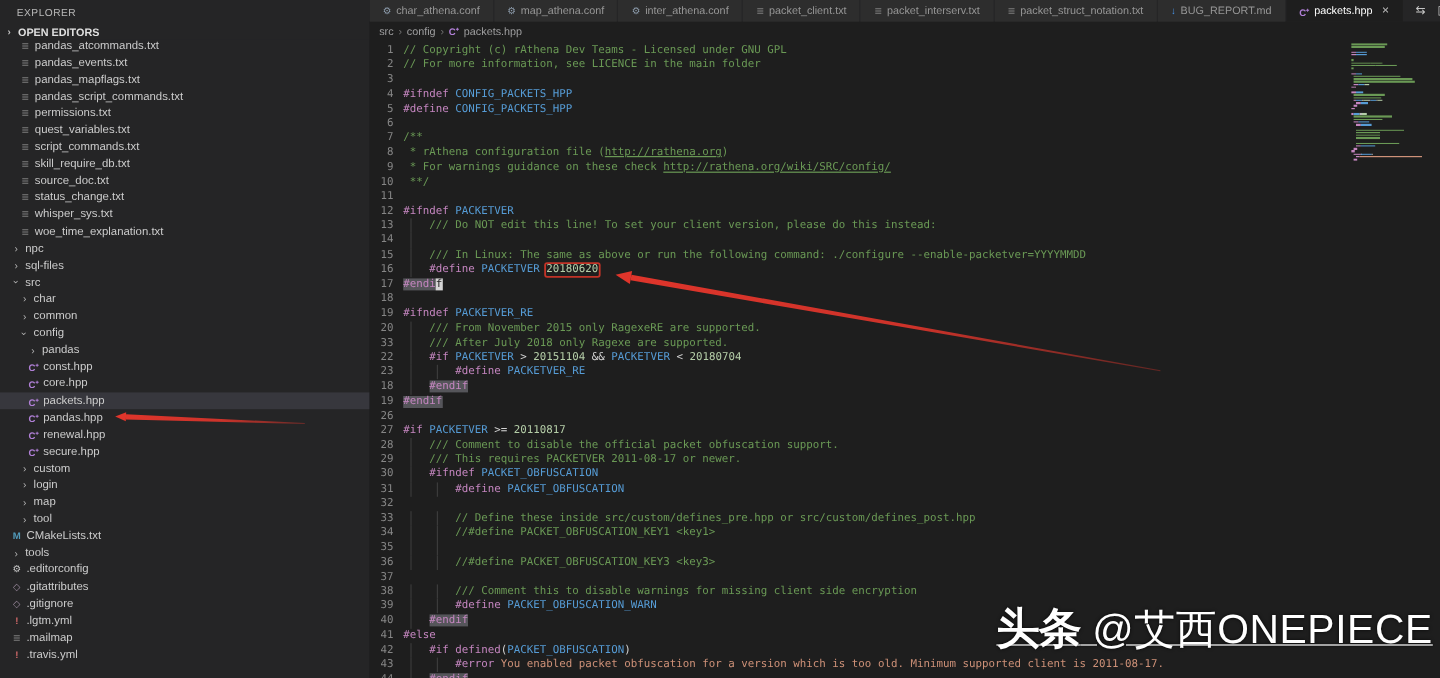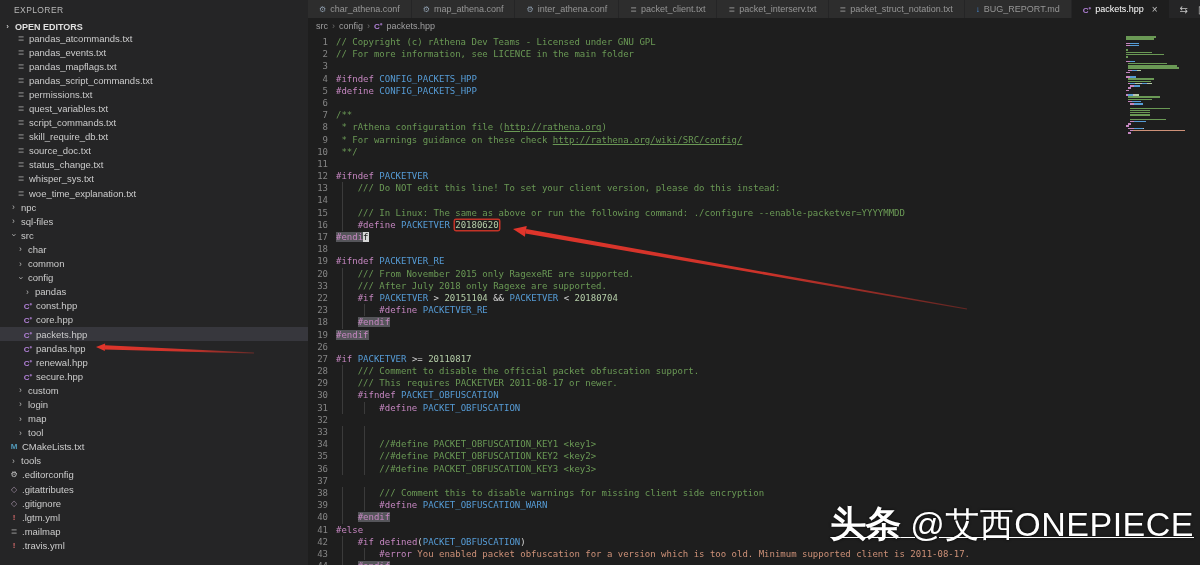--- a/index.html
+++ b/index.html
@@ -329,23 +329,23 @@
           <div class="code-line"><span class="lnum">23</span><span class="iguide" style="left: 34px;"></span><span class="iguide" style="left: 55.7px;"></span><span class="toks"><span class="tk-p">        </span><span class="tk-k">#define</span><span class="tk-p"> </span><span class="tk-i">PACKETVER_RE</span></span></div>
           <div class="code-line"><span class="lnum">18</span><span class="iguide" style="left: 34px;"></span><span class="toks"><span class="tk-p">    </span><span class="tk-k tk-hl">#endif</span></span></div>
           <div class="code-line"><span class="lnum">19</span><span class="toks"><span class="tk-k tk-hl">#endif</span></span></div>
           <div class="code-line"><span class="lnum">26</span><span class="toks"></span></div>
           <div class="code-line"><span class="lnum">27</span><span class="toks"><span class="tk-k">#if</span><span class="tk-p"> </span><span class="tk-i">PACKETVER</span><span class="tk-p"> &gt;= </span><span class="tk-n">20110817</span></span></div>
           <div class="code-line"><span class="lnum">28</span><span class="iguide" style="left: 34px;"></span><span class="toks"><span class="tk-p">    </span><span class="tk-c">/// Comment to disable the official packet obfuscation support.</span></span></div>
           <div class="code-line"><span class="lnum">29</span><span class="iguide" style="left: 34px;"></span><span class="toks"><span class="tk-p">    </span><span class="tk-c">/// This requires PACKETVER 2011-08-17 or newer.</span></span></div>
           <div class="code-line"><span class="lnum">30</span><span class="iguide" style="left: 34px;"></span><span class="toks"><span class="tk-p">    </span><span class="tk-k">#ifndef</span><span class="tk-p"> </span><span class="tk-i">PACKET_OBFUSCATION</span></span></div>
           <div class="code-line"><span class="lnum">31</span><span class="iguide" style="left: 34px;"></span><span class="iguide" style="left: 55.7px;"></span><span class="toks"><span class="tk-p">        </span><span class="tk-k">#define</span><span class="tk-p"> </span><span class="tk-i">PACKET_OBFUSCATION</span></span></div>
           <div class="code-line"><span class="lnum">32</span><span class="toks"></span></div>
-          <div class="code-line"><span class="lnum">33</span><span class="iguide" style="left: 34px;"></span><span class="iguide" style="left: 55.7px;"></span></div>
+          <div class="code-line"><span class="lnum">33</span><span class="iguide" style="left: 34px;"></span><span class="iguide" style="left: 55.7px;"></span><span class="toks"><span class="tk-p">        </span><span class="tk-c">// Define these inside src/custom/defines_pre.hpp or src/custom/defines_post.hpp</span></span></div>
           <div class="code-line"><span class="lnum">34</span><span class="iguide" style="left: 34px;"></span><span class="iguide" style="left: 55.7px;"></span><span class="toks"><span class="tk-p">        </span><span class="tk-c">//#define PACKET_OBFUSCATION_KEY1 &lt;key1&gt;</span></span></div>
-          <div class="code-line"><span class="lnum">35</span><span class="iguide" style="left: 34px;"></span><span class="iguide" style="left: 55.7px;"></span><span class="toks"><span class="tk-p">        </span><span class="tk-c">//#define PACKET_OBFUSCATION_KEY2 &lt;key2&gt;</span></span></div>
+          <div class="code-line"><span class="lnum">35</span><span class="iguide" style="left: 34px;"></span><span class="iguide" style="left: 55.7px;"></span></div>
           <div class="code-line"><span class="lnum">36</span><span class="iguide" style="left: 34px;"></span><span class="iguide" style="left: 55.7px;"></span><span class="toks"><span class="tk-p">        </span><span class="tk-c">//#define PACKET_OBFUSCATION_KEY3 &lt;key3&gt;</span></span></div>
           <div class="code-line"><span class="lnum">37</span><span class="toks"></span></div>
           <div class="code-line"><span class="lnum">38</span><span class="iguide" style="left: 34px;"></span><span class="iguide" style="left: 55.7px;"></span><span class="toks"><span class="tk-p">        </span><span class="tk-c">/// Comment this to disable warnings for missing client side encryption</span></span></div>
           <div class="code-line"><span class="lnum">39</span><span class="iguide" style="left: 34px;"></span><span class="iguide" style="left: 55.7px;"></span><span class="toks"><span class="tk-p">        </span><span class="tk-k">#define</span><span class="tk-p"> </span><span class="tk-i">PACKET_OBFUSCATION_WARN</span></span></div>
           <div class="code-line"><span class="lnum">40</span><span class="iguide" style="left: 34px;"></span><span class="toks"><span class="tk-p">    </span><span class="tk-k tk-hl">#endif</span></span></div>
           <div class="code-line"><span class="lnum">41</span><span class="toks"><span class="tk-k">#else</span></span></div>
           <div class="code-line"><span class="lnum">42</span><span class="iguide" style="left: 34px;"></span><span class="toks"><span class="tk-p">    </span><span class="tk-k">#if</span><span class="tk-p"> </span><span class="tk-k">defined</span><span class="tk-p">(</span><span class="tk-i">PACKET_OBFUSCATION</span><span class="tk-p">)</span></span></div>
           <div class="code-line"><span class="lnum">43</span><span class="iguide" style="left: 34px;"></span><span class="iguide" style="left: 55.7px;"></span><span class="toks"><span class="tk-p">        </span><span class="tk-k">#error</span><span class="tk-e"> You enabled packet obfuscation for a version which is too old. Minimum supported client is 2011-08-17.</span></span></div>
           <div class="code-line"><span class="lnum">44</span><span class="iguide" style="left: 34px;"></span><span class="toks"><span class="tk-p">    </span><span class="tk-k tk-hl">#endif</span></span></div>
         </div>

